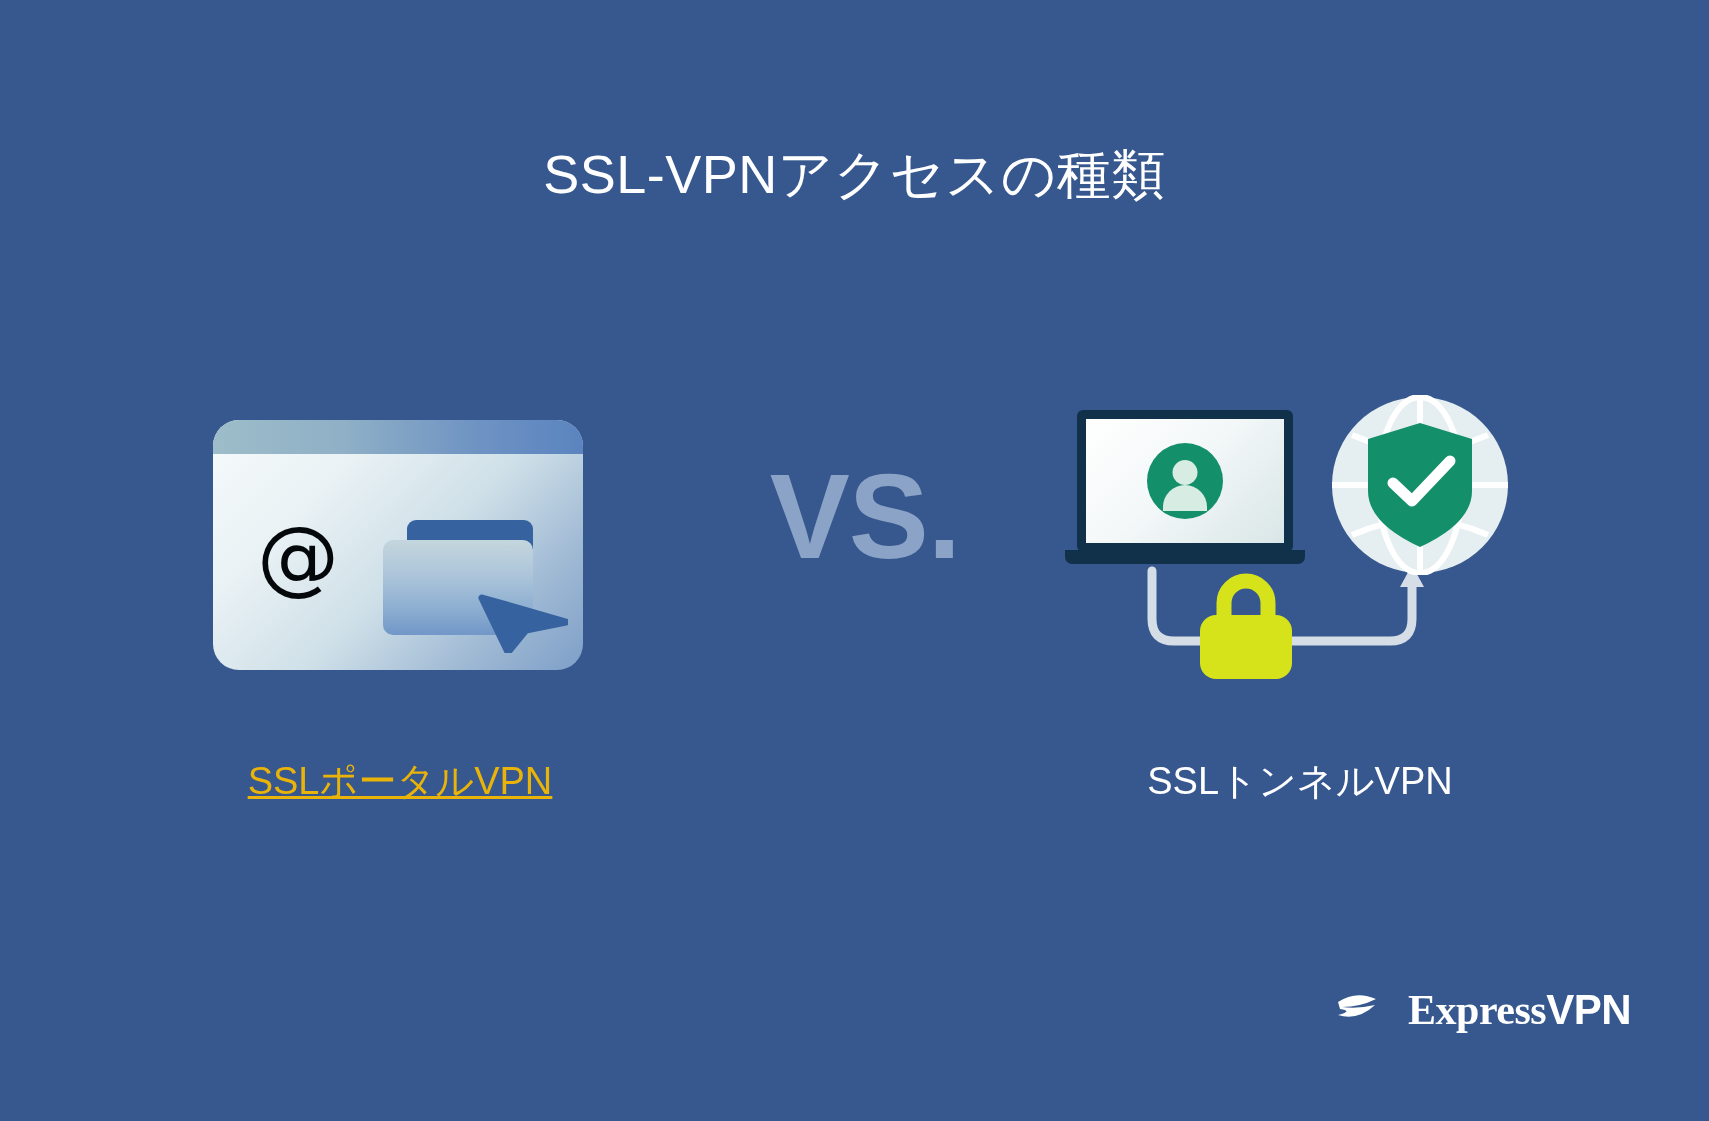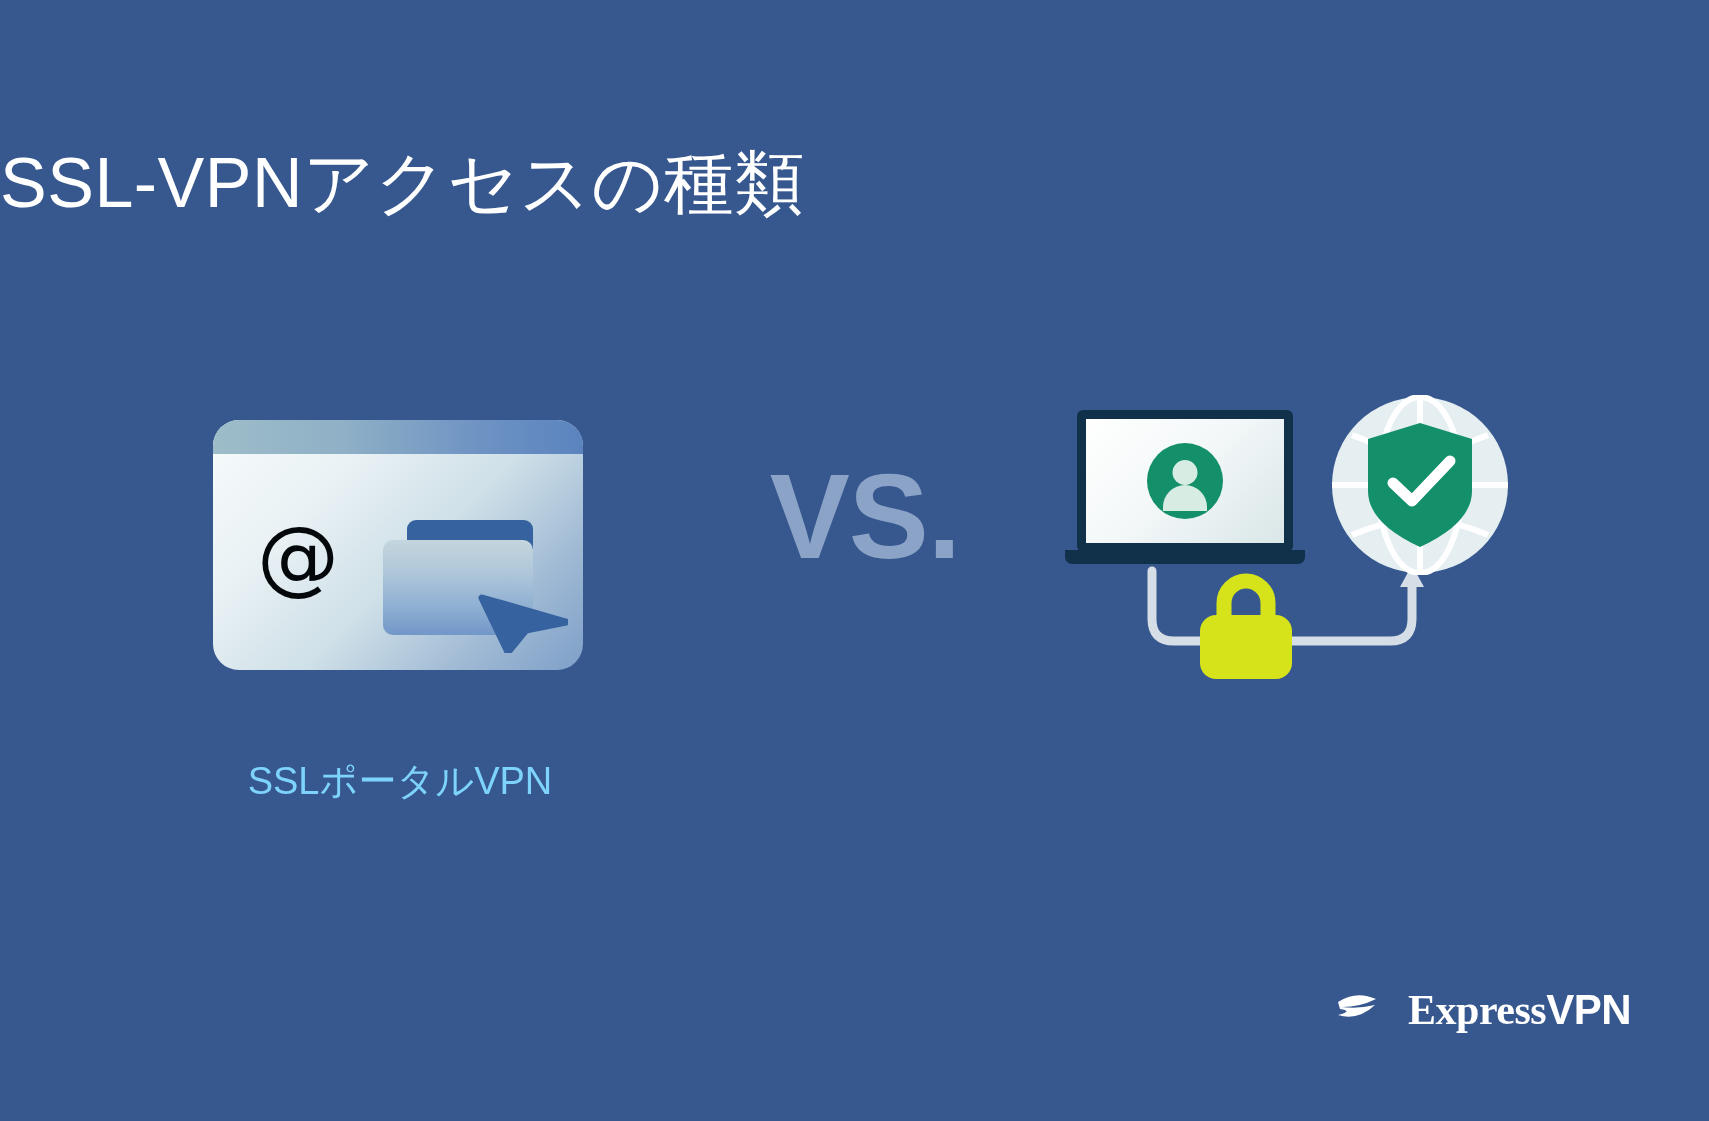--- a/index.html
+++ b/index.html
@@ -9,22 +9,23 @@
     font-family:"Liberation Sans","DejaVu Sans",sans-serif;
     overflow:hidden;
     position:relative;
   }
   .stage { position:absolute; inset:0; }
 
   
   .title {
     position:absolute;
     top:145px; left:0; width:100%;
+    text-align:center;
     color:#ffffff;
-    font-size:70px;
+    font-size:54px;
     font-weight:400;
     letter-spacing:0.5px;
     line-height:1.1;
     white-space:nowrap;
   }
 
   
   .portal-card {
     position:absolute;
     left:213px; top:420px;
@@ -105,21 +106,21 @@
     width:44px; height:26px;
     border-radius:22px 22px 0 0;
     background:#d7ece2;
   }
   .globe { position:absolute; left:290px; top:0; width:180px; height:180px; }
   .lock { position:absolute; left:156px; top:178px; width:100px; height:108px; }
 
   
   .cap-left {
     position:absolute; left:0; top:756px; width:800px;
-    text-align:center; color:#7dd3fc; font-size:38px; white-space:nowrap;
+    text-align:center; color:#eab308; font-size:38px; white-space:nowrap;text-decoration:underline;
   }
   .cap-right {
     position:absolute; left:930px; top:756px; width:740px;
     text-align:center; color:#ffffff; font-size:38px; white-space:nowrap;
   }
 
   
   .logo { position:absolute; right:78px; bottom:86px; display:flex; align-items:center; gap:26px; }
   .logo .mark { width:50px; height:50px; }
   .logo .word { color:#ffffff; font-size:42px; font-weight:700; letter-spacing:-0.5px; font-family:"Liberation Serif",serif; }
@@ -180,20 +181,21 @@
       </g>
     </svg>
 
     <svg class="lock" viewBox="0 0 100 108">
       <path d="M28 48 L28 30 A22 22 0 0 1 72 30 L72 48" fill="none" stroke="#d6e21a" stroke-width="15"></path>
       <rect x="4" y="42" width="92" height="64" rx="16" fill="#d6e21a"></rect>
     </svg>
   </div>
 
   <div class="cap-left">SSLポータルVPN</div>
+  <div class="cap-right">SSLトンネルVPN</div>
 
   <div class="logo">
     <svg class="mark" viewBox="0 0 50 50">
       <path d="M6 17 Q24 5 44 14 Q28 22 10 22 Q26 24 43 20 Q26 36 6 30 Q22 26 8 24 Z" fill="#ffffff"></path>
     </svg>
     <div class="word">
       <span>Express</span><span class="vpn">VPN</span>
     </div>
   </div>
 

